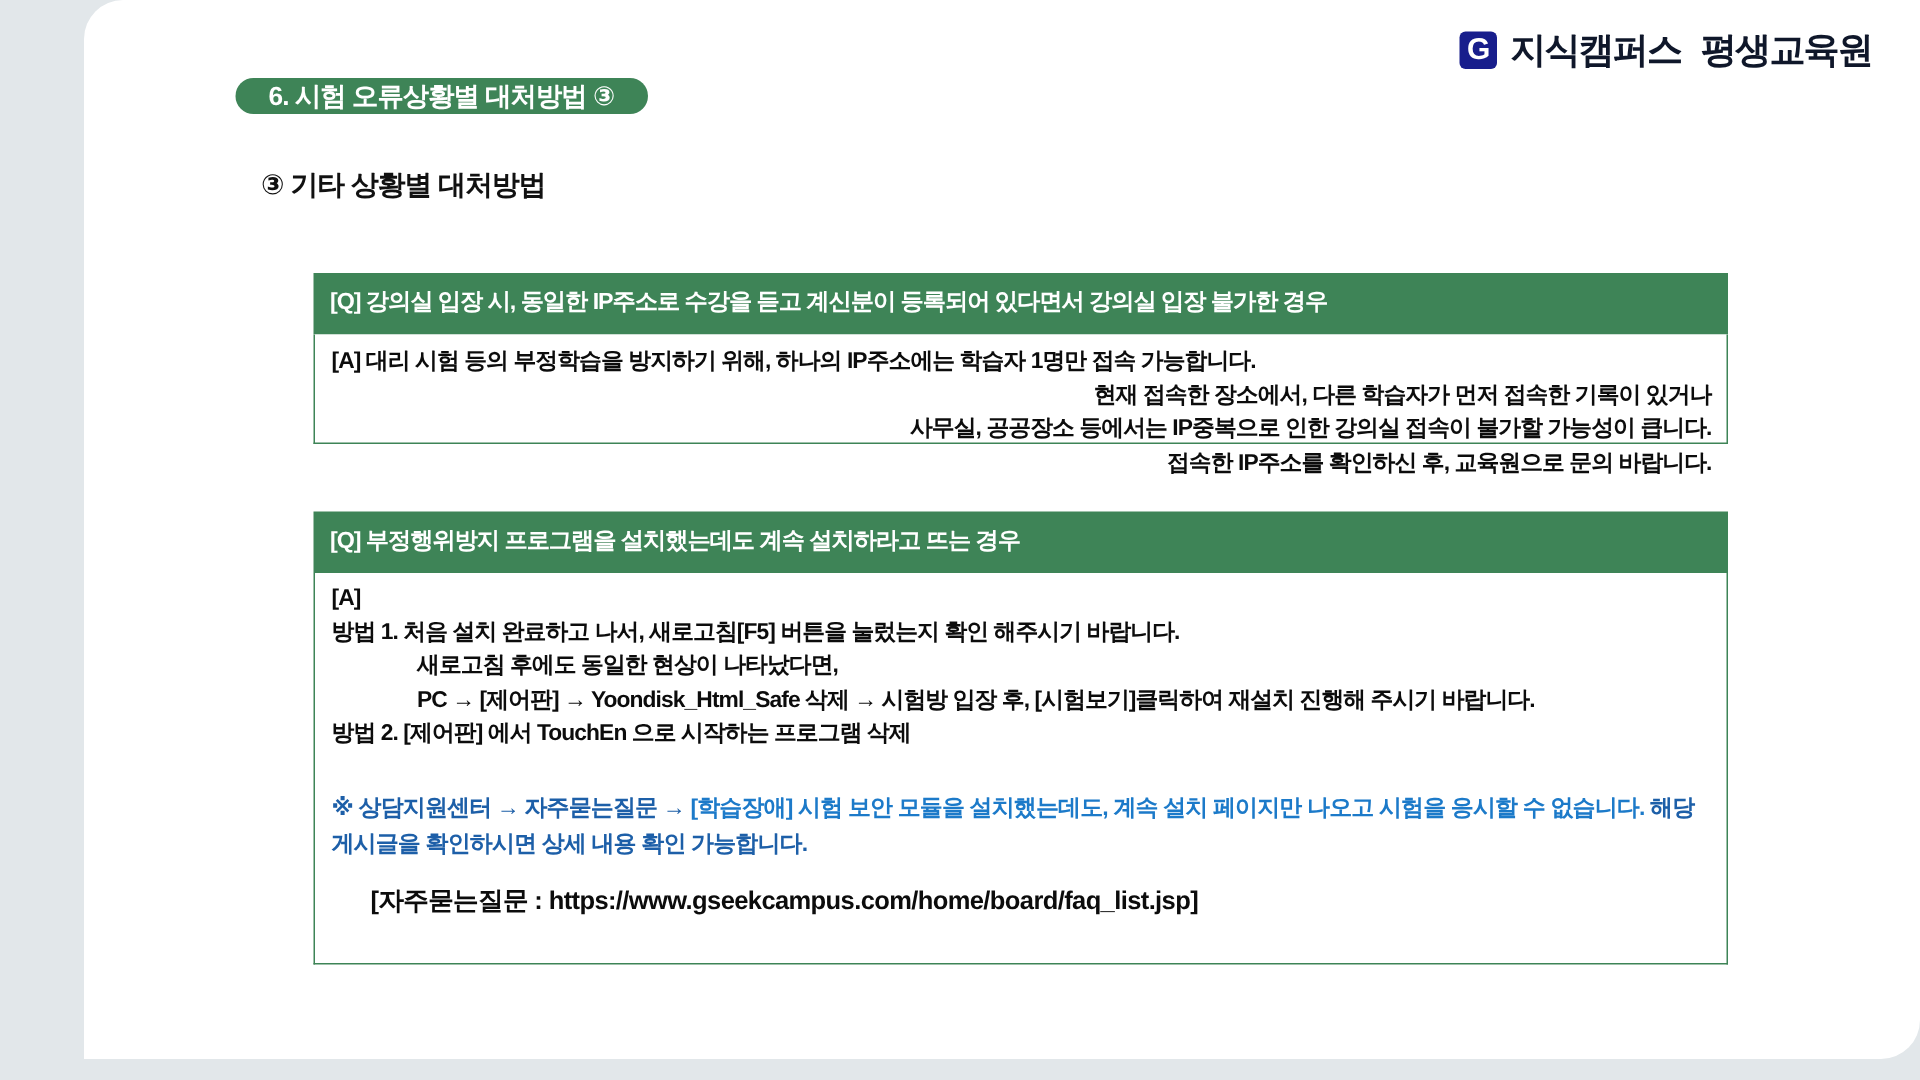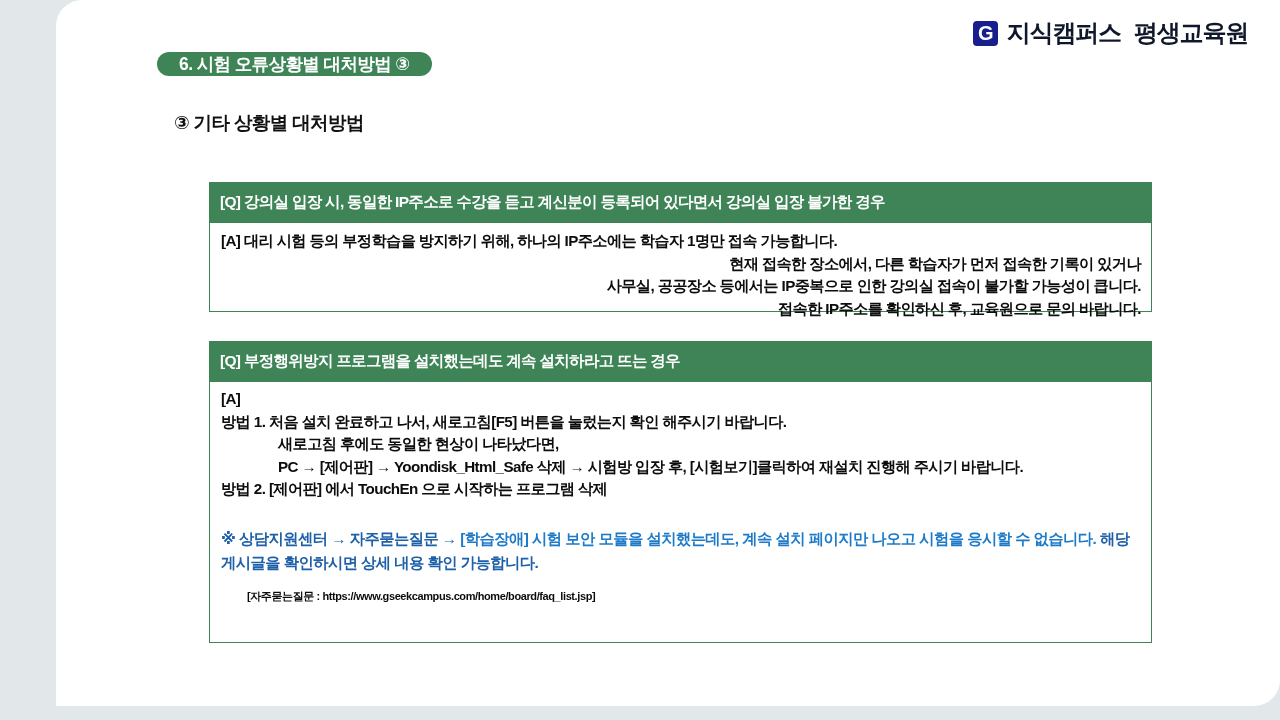--- a/index.html
+++ b/index.html
@@ -132,42 +132,42 @@
     letter-spacing: -0.6px;
     line-height: 1.49;
     white-space: nowrap;
     font-weight: bold;
   }
   .indent-1 { padding-left: 17px; text-align: right; }
   .indent-2 { padding-left: 57px; }
 
   
   #qa-block-1 { top: 142px; }
-  #qa-block-1 .qa-body { height: 89px; }
+  #qa-block-1 .qa-body { height: 73px; }
 
   
   #qa-block-2 { top: 301px; }
   #qa-block-2 .qa-body { height: 261px; padding-top: 6px; }
 
   .spacer-lg { height: 26px; }
   .spacer-sm { height: 14px; }
 
   
   #note-paragraph {
     font-size: 15.3px;
     font-weight: bold;
     color: #1d5fa8;
     letter-spacing: -0.55px;
     line-height: 1.56;
     padding-right: 2px;
   }
   #note-paragraph .linkish { color: #1c7ac9; }
 
   #faq-url-line {
-    font-size: 11px;
+    font-size: 17px;
     font-weight: bold;
     color: #0c0c0c;
     letter-spacing: -0.4px;
     padding-left: 26px;
     white-space: nowrap;
   }
 
   
   #page-number {
     position: absolute;

